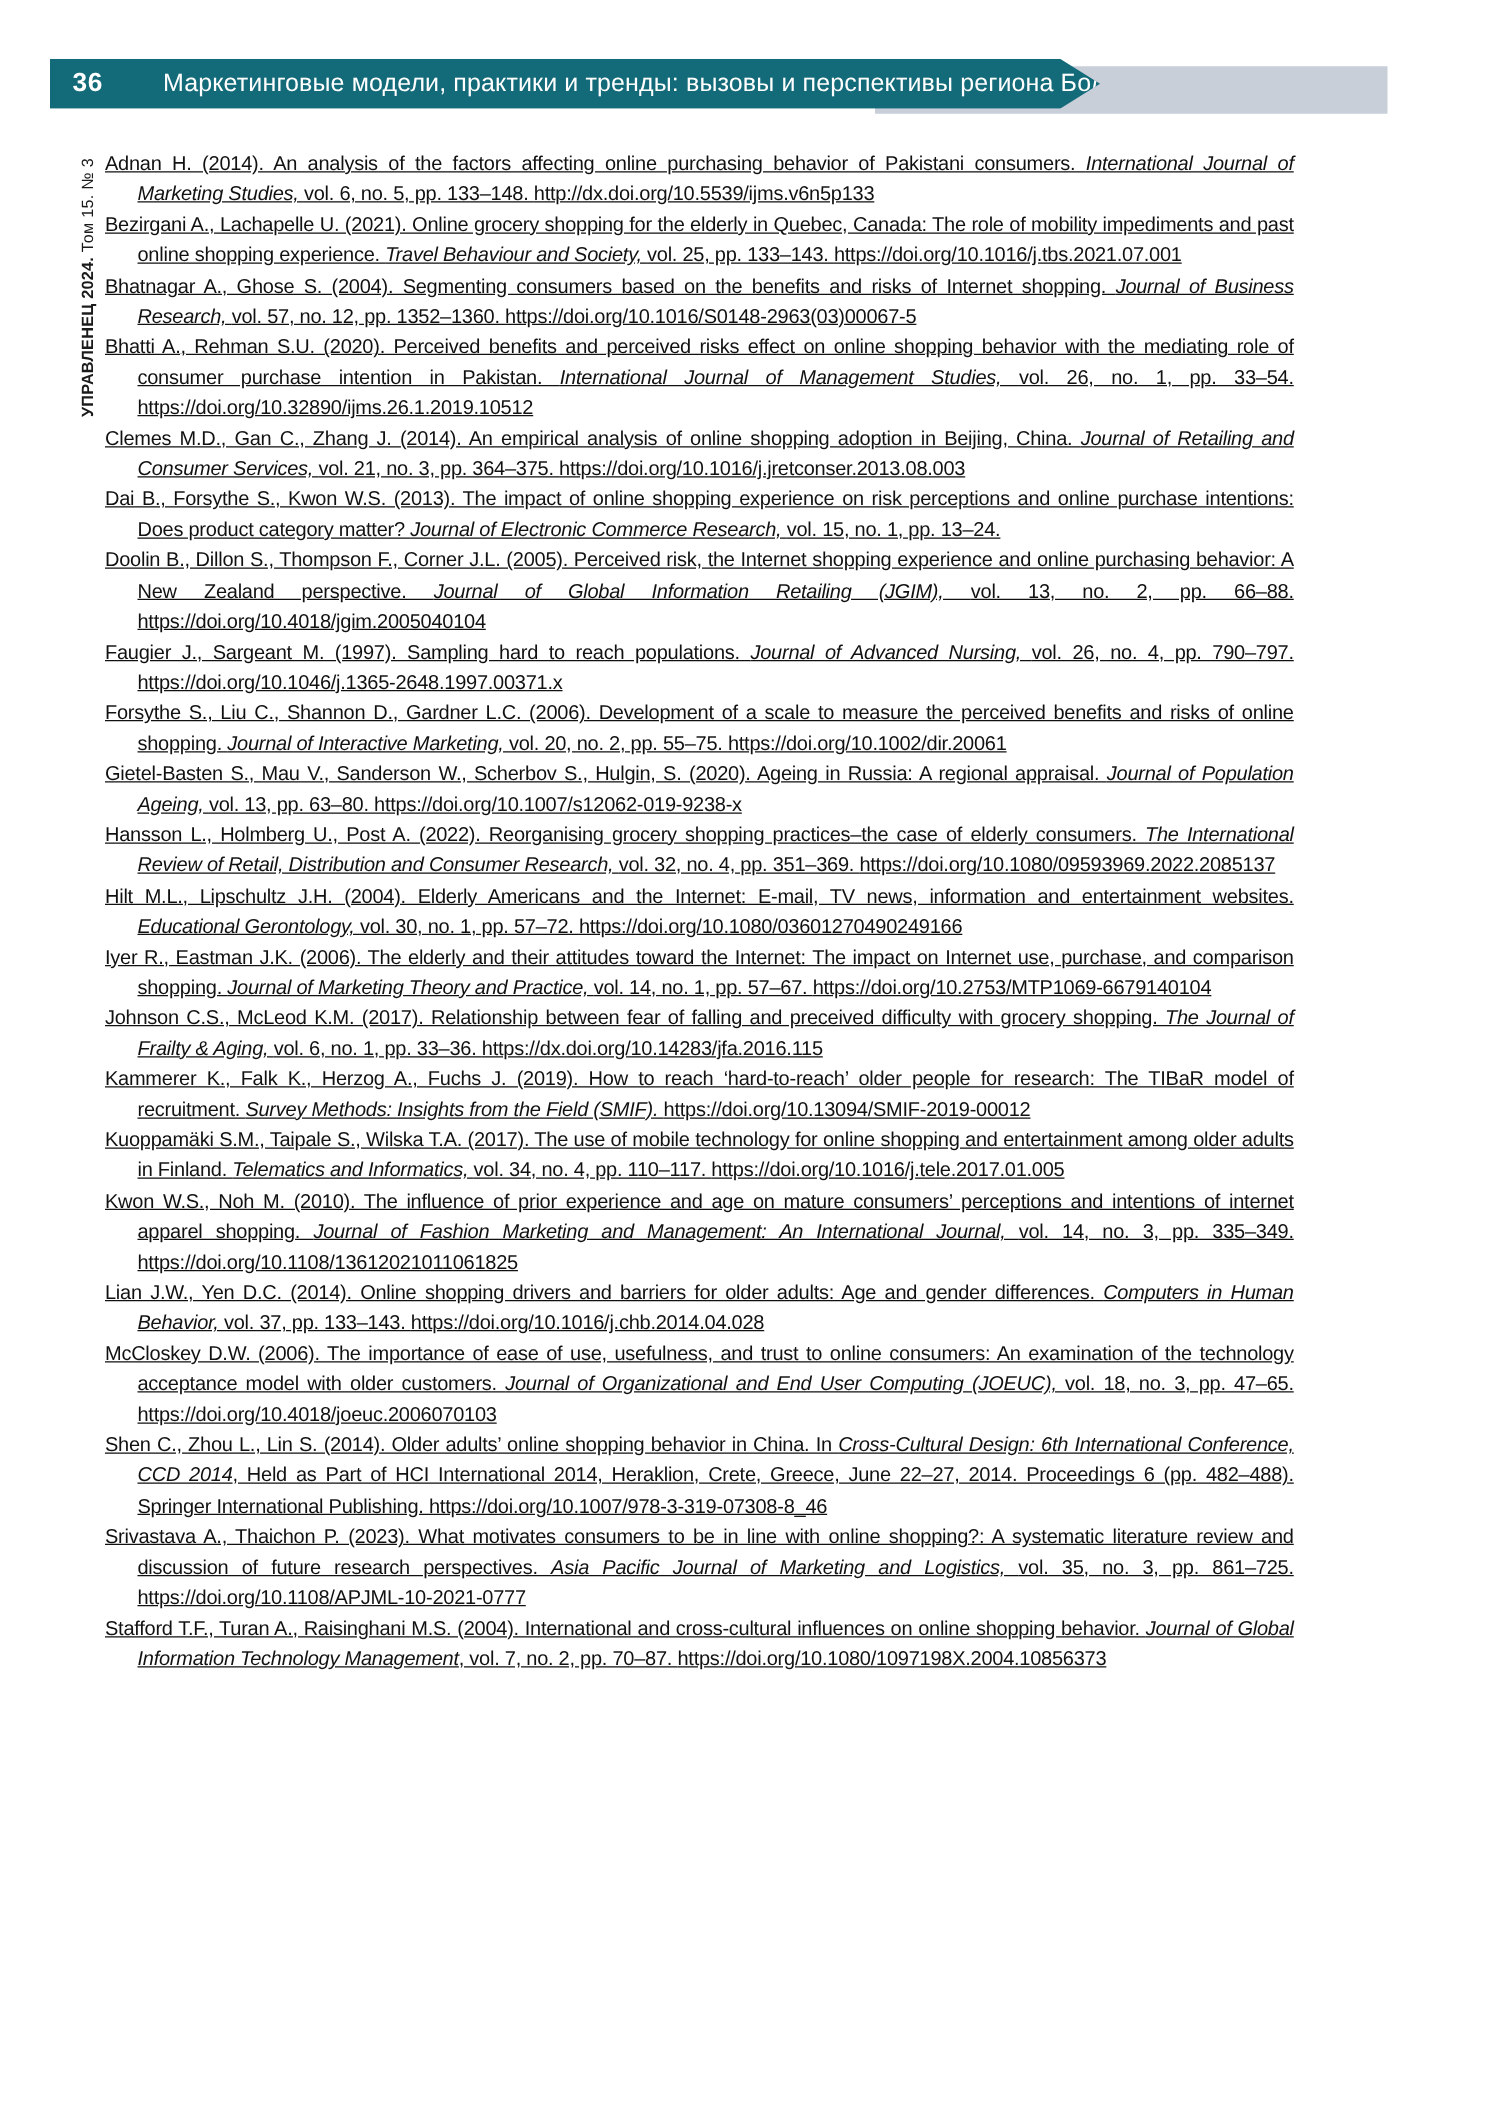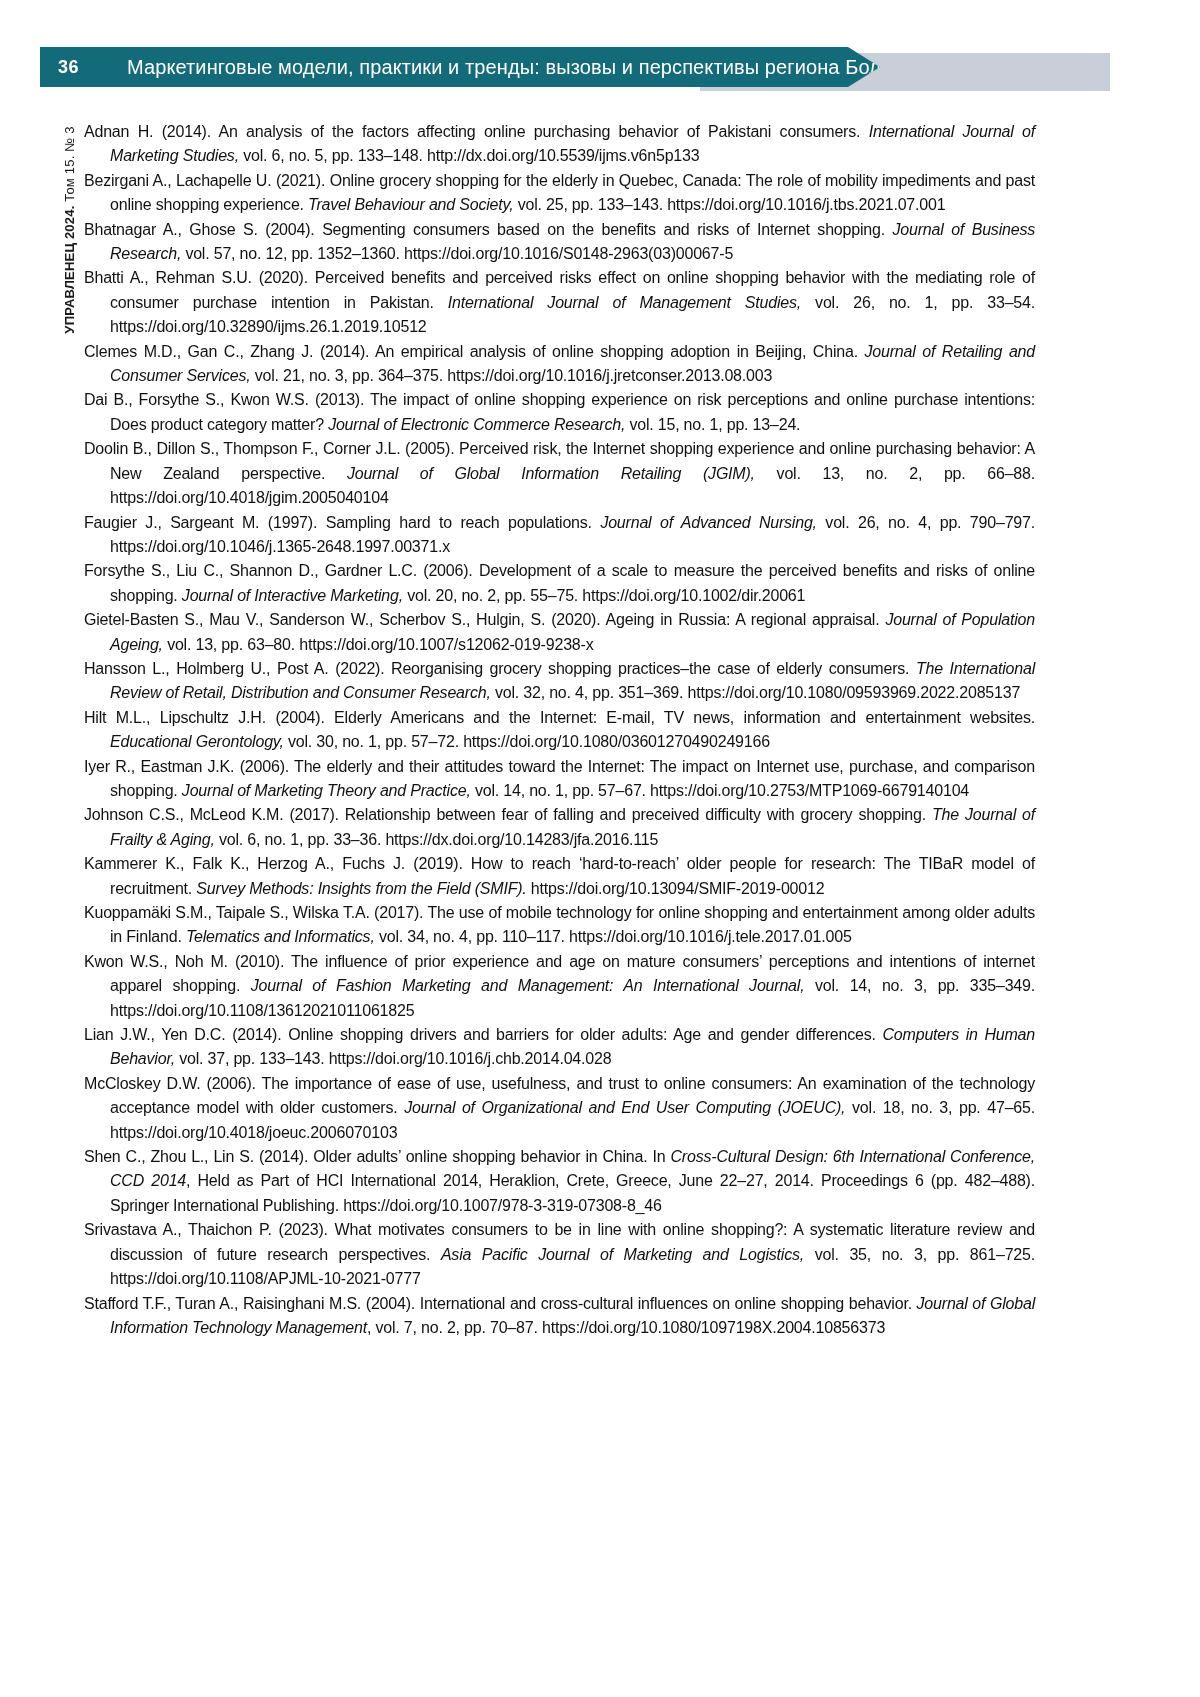--- a/index.html
+++ b/index.html
@@ -34,21 +34,21 @@
     height: 40px;
     background: #136a79;
     color: #ffffff;
     display: flex;
     align-items: center;
     z-index: 2;
     clip-path: polygon(0 0, calc(100% - 32px) 0, 100% 50%, calc(100% - 32px) 100%, 0 100%);
   }
   .header-band .page-num {
     margin-left: 18px;
-    font-size: 18px;
+    font-size: 21px;
     font-weight: bold;
     letter-spacing: 0.5px;
   }
   .header-band .header-title {
     margin-left: 48px;
     font-size: 20px;
     font-weight: 400;
     letter-spacing: 0.1px;
     white-space: nowrap;
   }
@@ -78,20 +78,21 @@
     color: #111111;
   }
   .ref {
     margin: 0;
     padding-left: 26px;
     text-indent: -26px;
     text-align: justify;
     font-size: 16px;
     line-height: 24.4px;
     letter-spacing: -0.2px;
+    text-decoration: underline;
   }
   .it { font-style: italic; }
   .doi { overflow-wrap: anywhere; }
 </style>
 </head>
 <body>
 
 <div class="page">
 
   <div class="accent-bar"></div>

